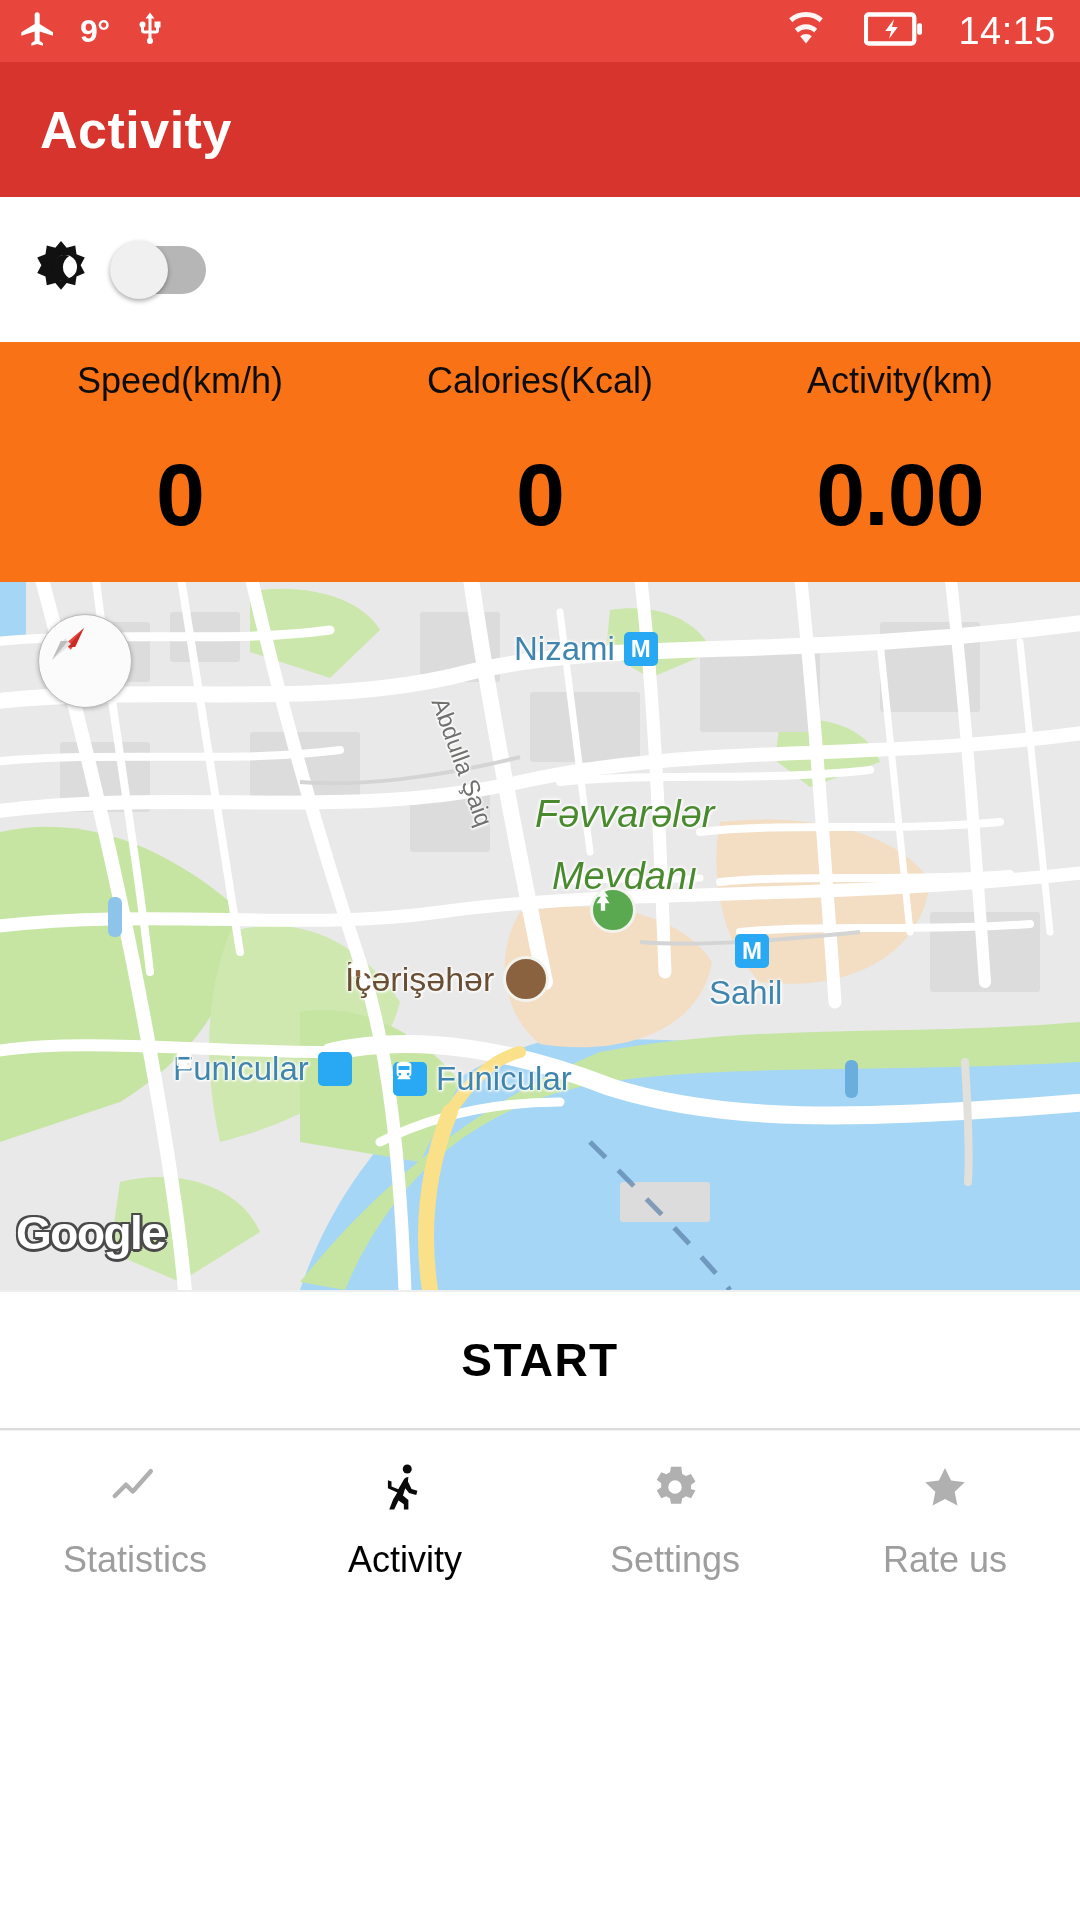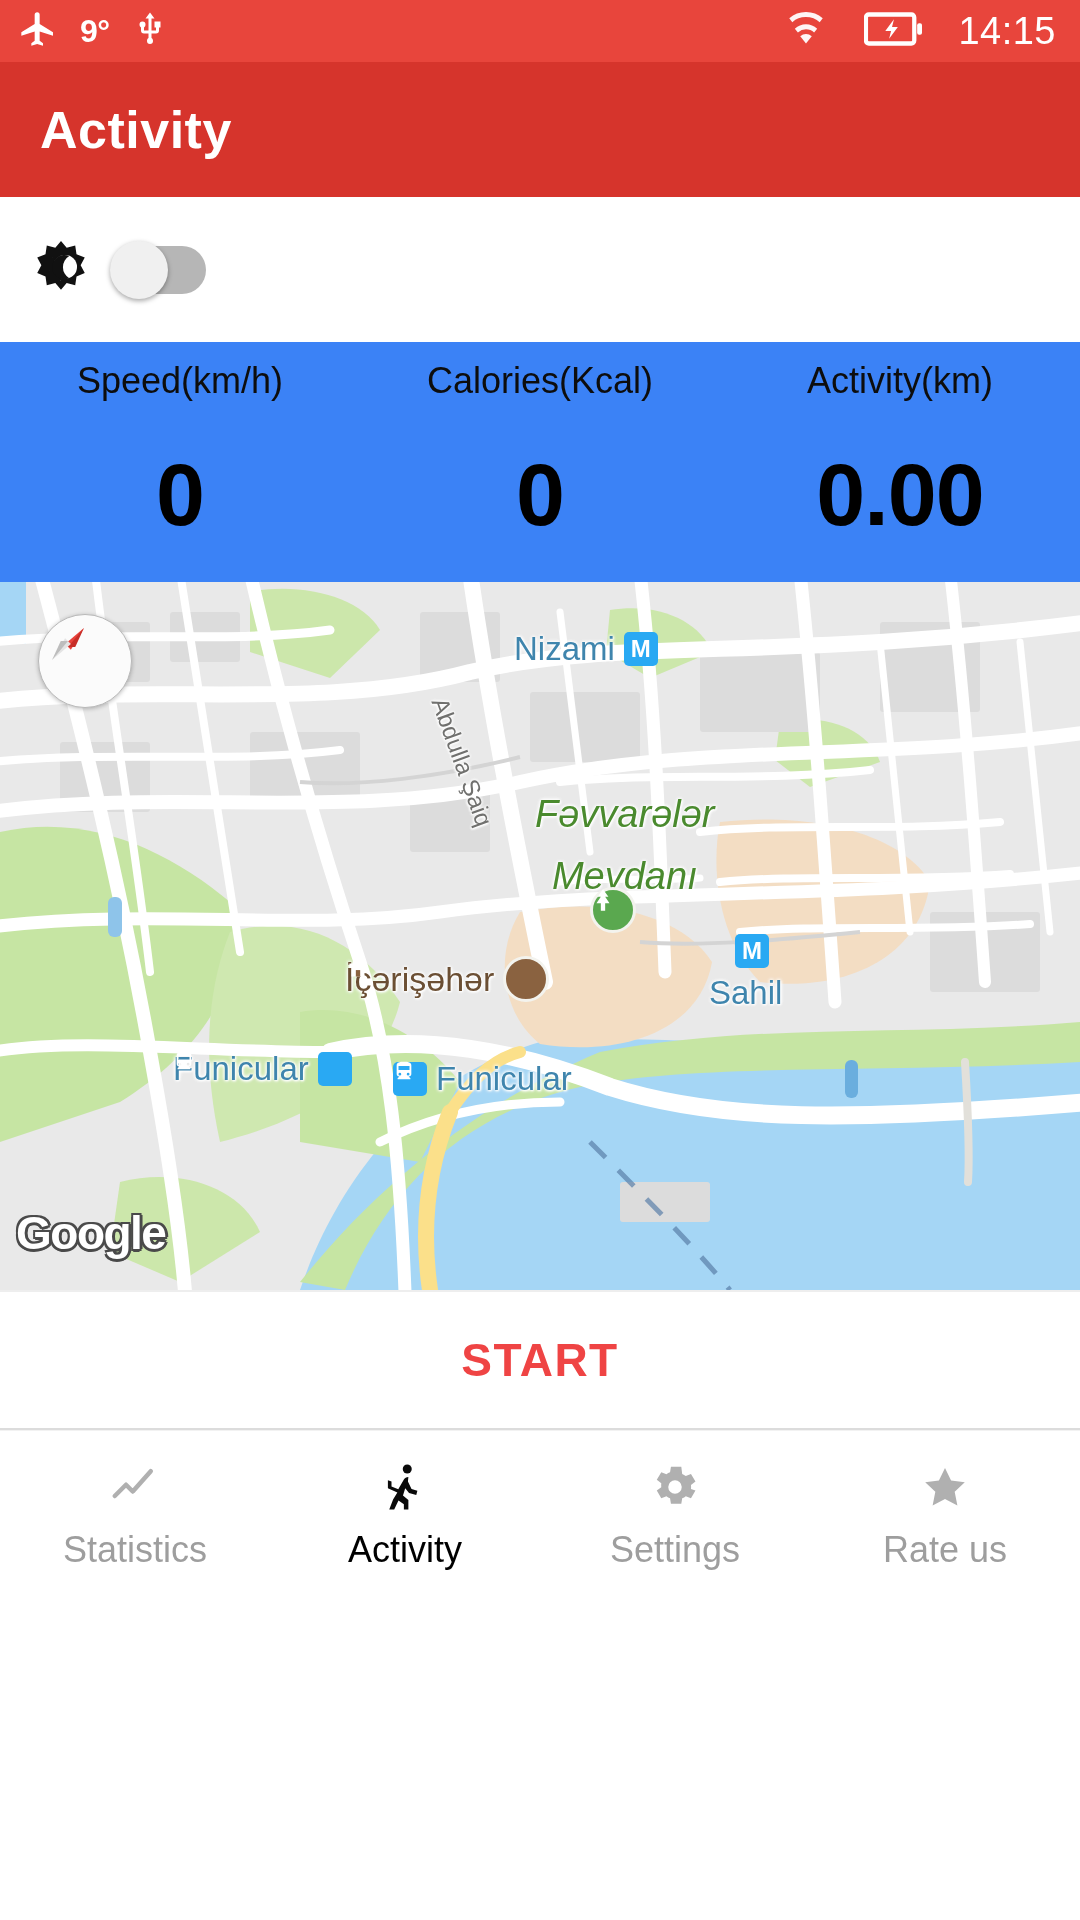--- a/index.html
+++ b/index.html
@@ -43,21 +43,21 @@
     position:absolute; left:-4px; top:-5px;
     width:58px; height:58px; border-radius:50%;
     background:#f0f0f0; box-shadow:0 2px 5px rgba(0,0,0,.35);
   }
   .timer-display {
     flex:1; text-align:center; font-size:84px; font-weight:bold;
     color:#0a0a0a; letter-spacing:-1px; padding-right:70px;
   }
 
   
-  .stats { flex:0 0 240px; background:#3b82f6; display:flex; padding:18px 0 0 0; }
+  .stats { flex:0 0 240px; background:#f97316; display:flex; padding:18px 0 0 0; }
   .stat { flex:1; display:flex; flex-direction:column; align-items:center; }
   .stat-label { font-size:36px; color:#0d0d0d; font-weight:400; }
   .stat-value { font-size:88px; font-weight:bold; color:#000000; margin-top:42px; letter-spacing:-1px; }
 
   
   .map {
     flex:0 0 708px; position:relative; overflow:hidden;
     background:#e9e9e9;
   }
   .map svg { position:absolute; inset:0; }
@@ -105,29 +105,29 @@
                 -2px 2px 0 #4a4a4a, 2px 2px 0 #4a4a4a,
                 0 3px 0 #4a4a4a, 3px 0 0 #4a4a4a;
   }
 
   
   .start-bar {
     flex:0 0 140px; background:#ffffff;
     border-top:2px solid #eeeeee; border-bottom:2px solid #dcdcdc;
     display:flex; align-items:center; justify-content:center;
   }
-  .start-label { font-size:46px; font-weight:bold; color:#ef4444; letter-spacing:1.5px; }
+  .start-label { font-size:46px; font-weight:bold; color:#000000; letter-spacing:1.5px; }
 
   
   .bottom-nav {
     flex:1; background:#ffffff; display:flex; align-items:flex-start;
     padding-top:28px; border-top:1px solid #f2f2f2;
   }
   .nav-item {
-    flex:1; display:flex; flex-direction:column; align-items:center; gap:14px;
+    flex:1; display:flex; flex-direction:column; align-items:center; gap:24px;
   }
   .nav-label { font-size:36px; color:#9e9e9e; }
   .nav-item.active .nav-label { color:#000000; }
   .nav-icon { width:56px; height:56px; display:flex; align-items:center; justify-content:center; }
 </style>
 </head>
 <body>
 
 <div id="app">
 

